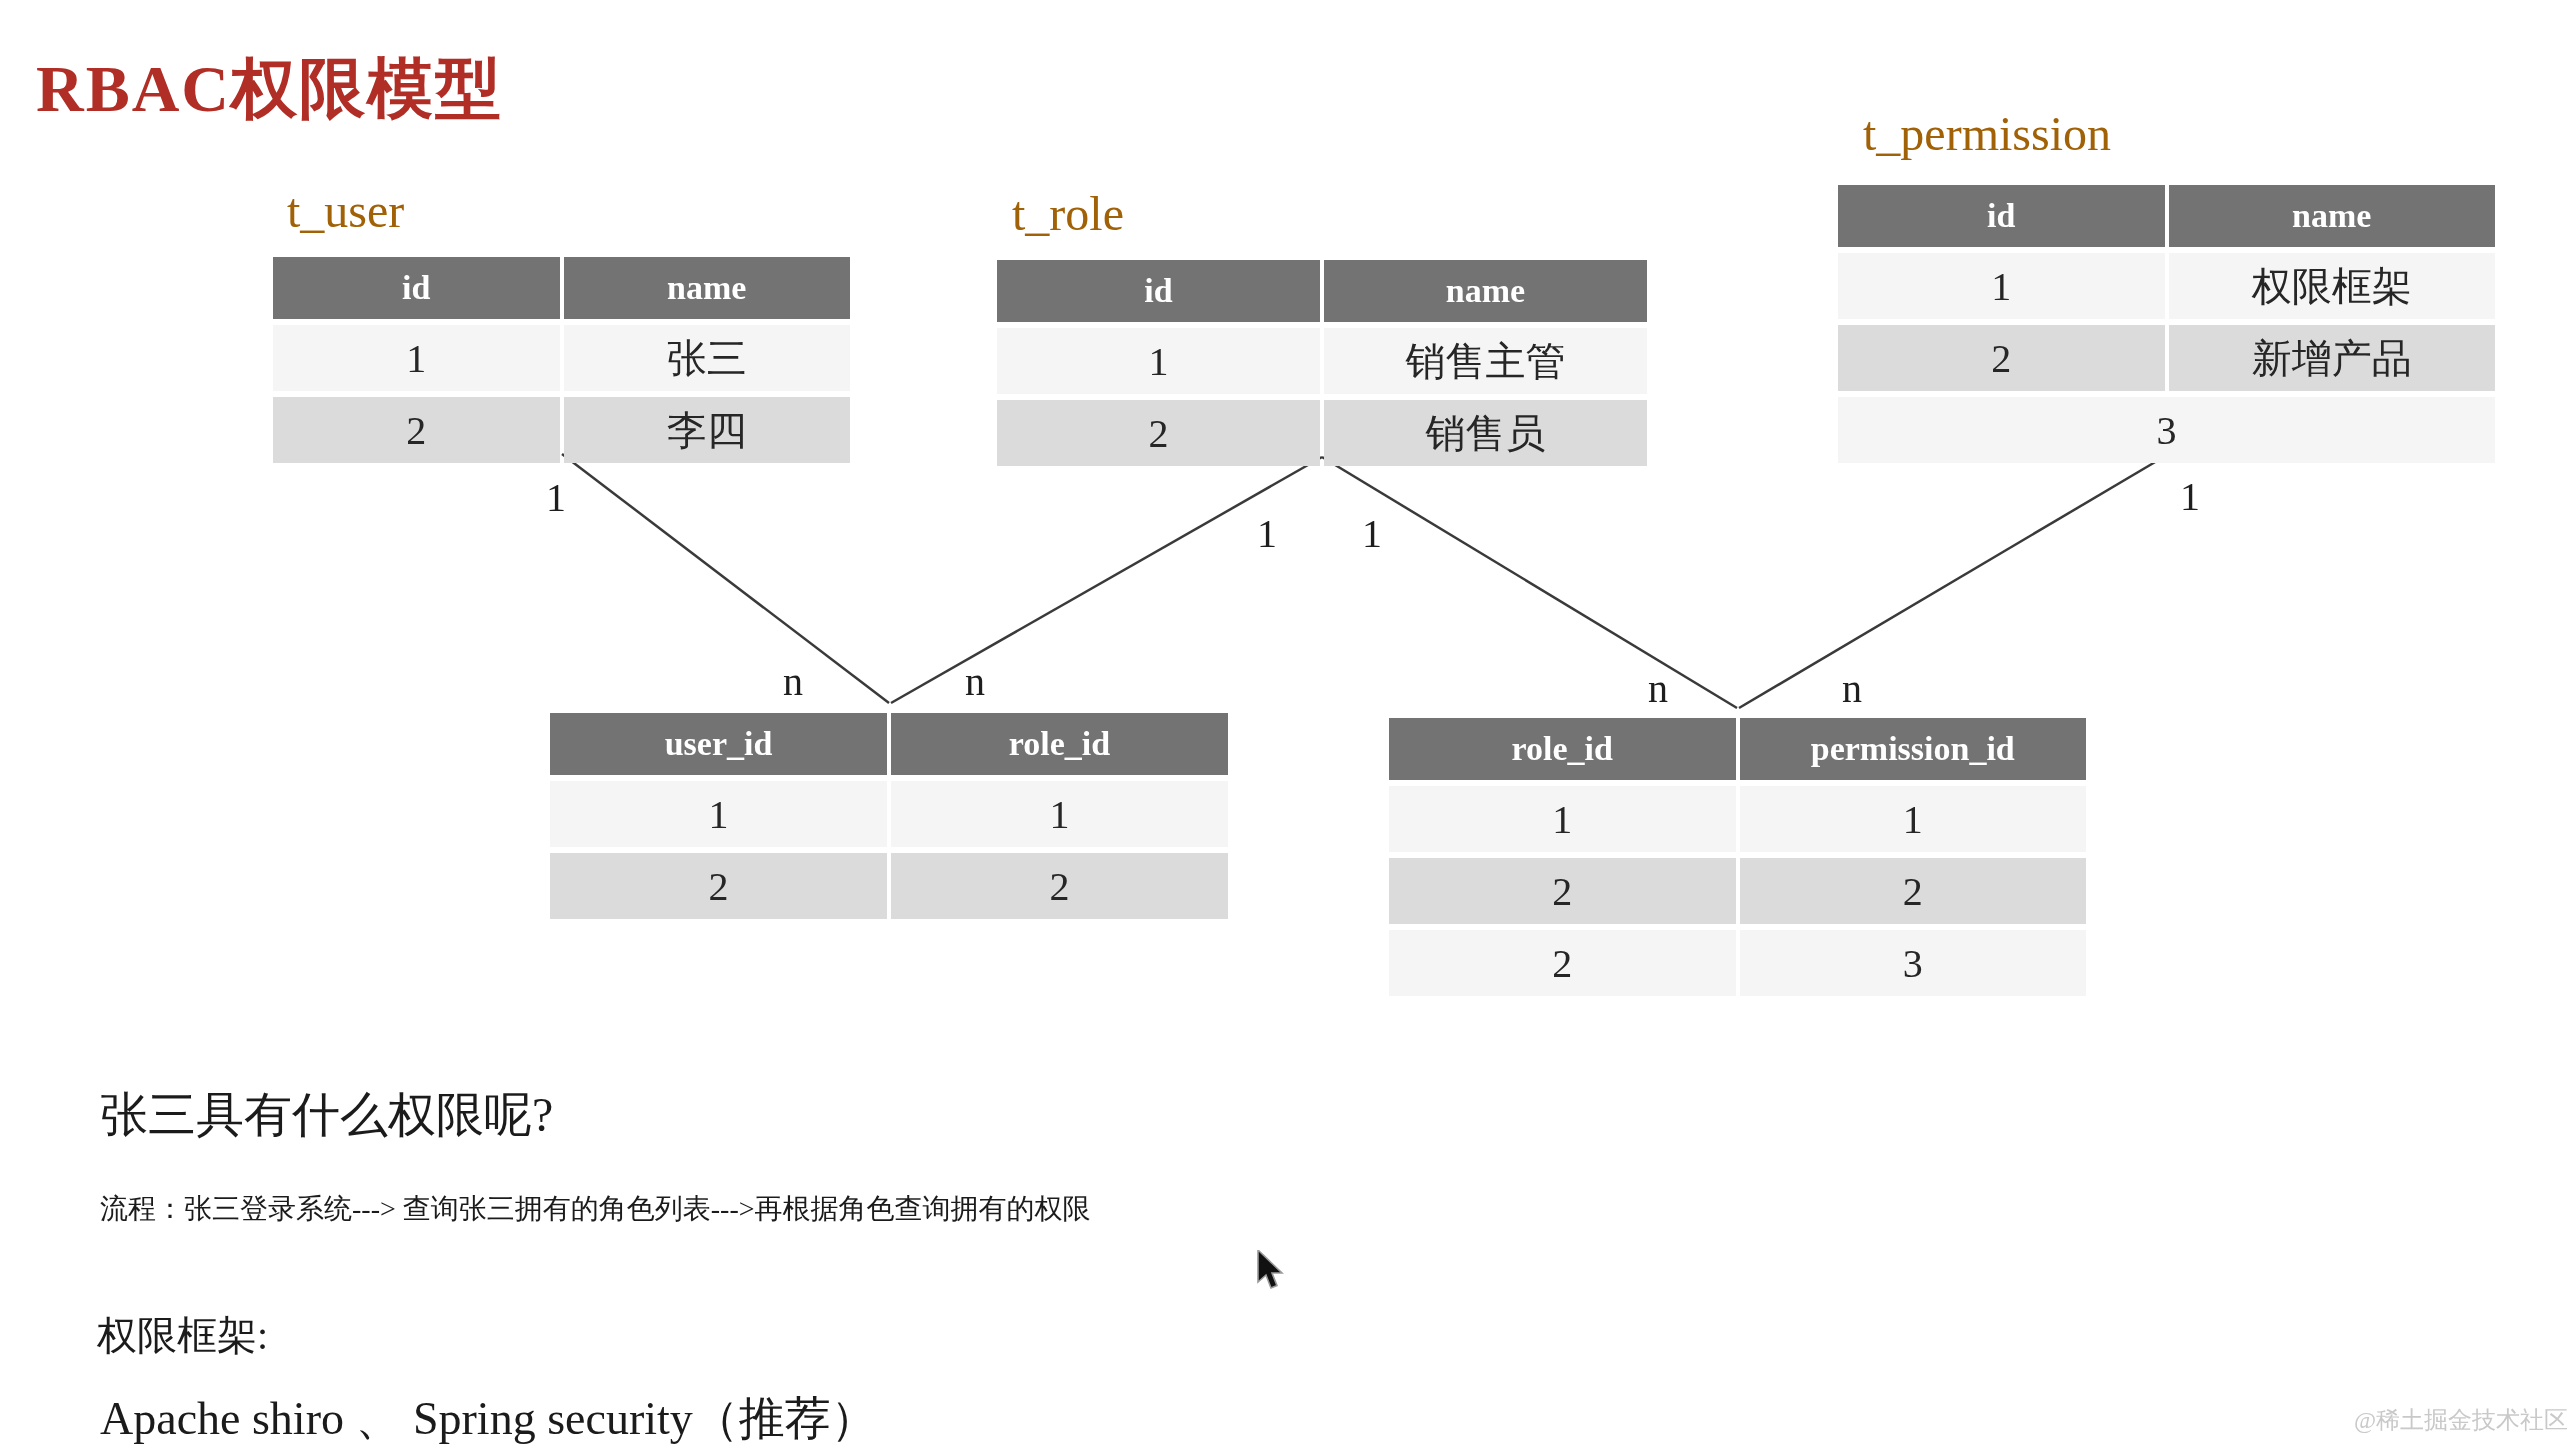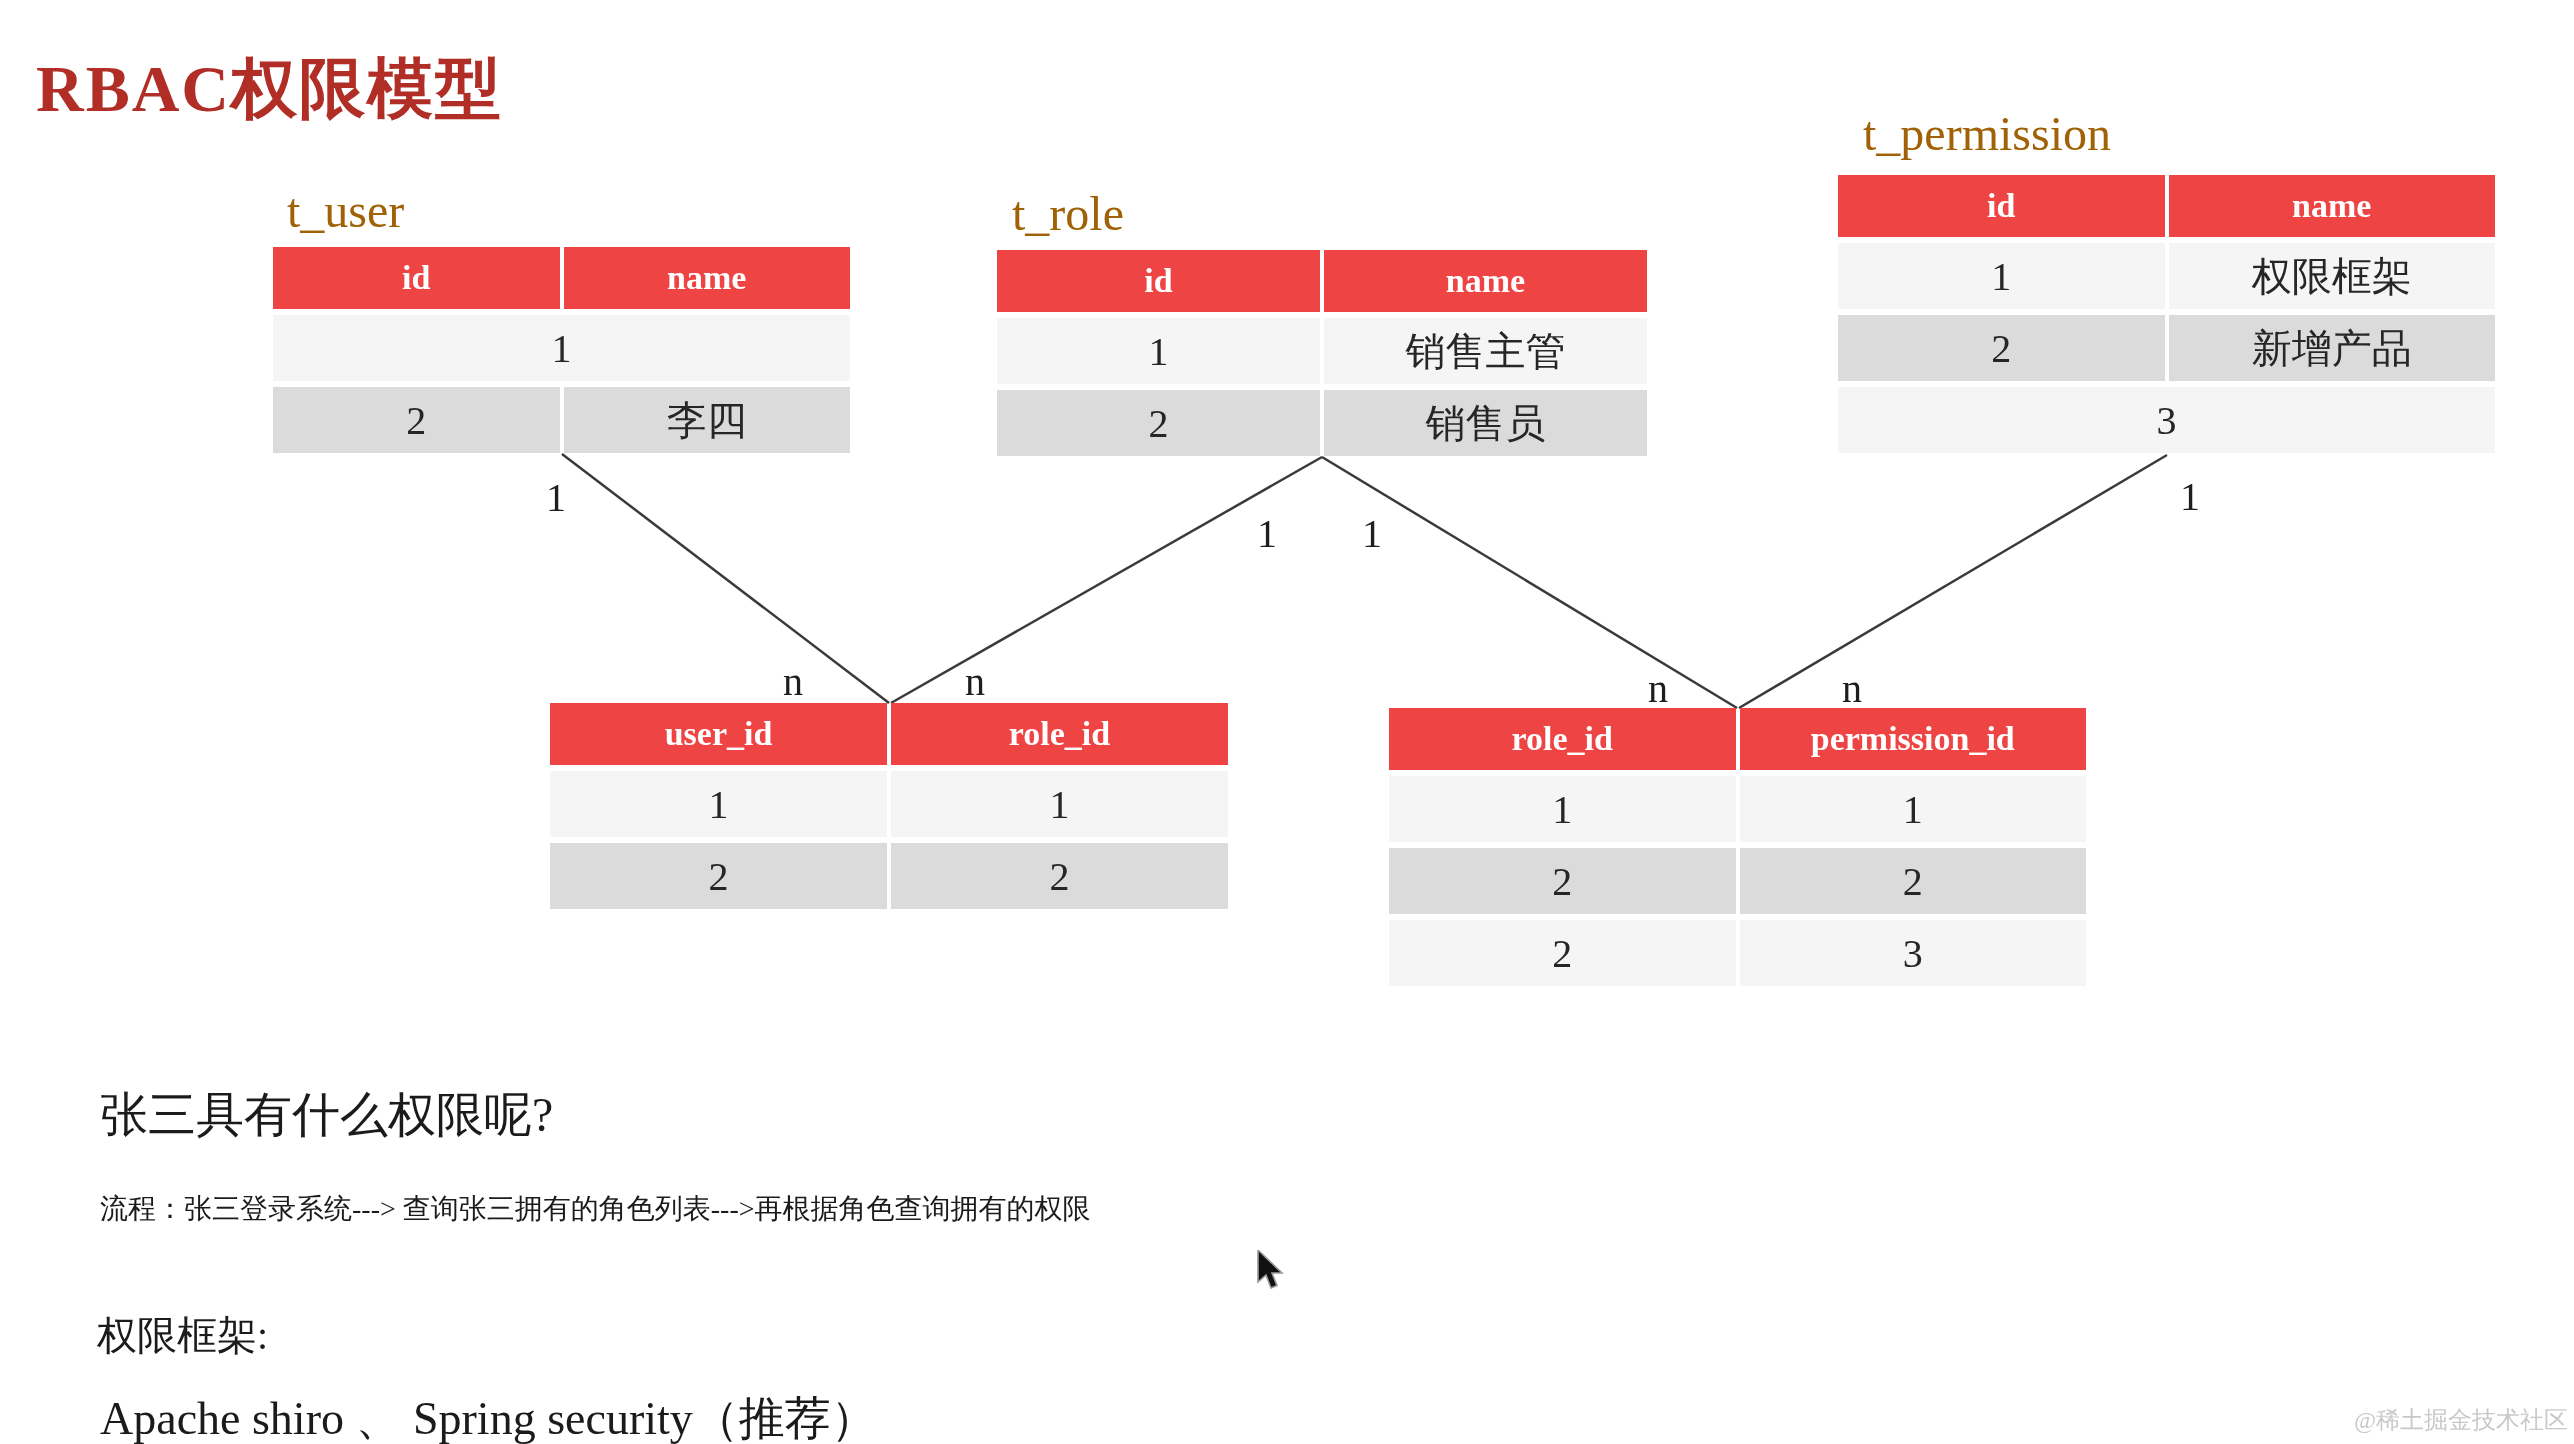--- a/index.html
+++ b/index.html
@@ -8,23 +8,23 @@
     font-family:Liberation Serif, serif; overflow:hidden;
   }
   .page-title{
     position:absolute; left:36px; top:44px;
     font-size:66px; font-weight:bold; color:#B02E26; letter-spacing:2px;
   }
   .tbl-label{position:absolute; font-size:48px; color:#a16207;}
   .tbl{position:absolute;}
   .thead{display:flex; gap:4px;}
   .th{
-    flex:1; height:62px; background:#ef4444; color:#ffffff;
+    flex:1; height:62px; background:#737373; color:#ffffff;
     font-weight:bold; font-size:34px;
-    display:flex; align-items:center; justify-content:center;
+    display:flex; align-items:center; justify-content:center;margin-top:10px;
   }
   .tr{display:flex; gap:4px; margin-top:6px;}
   .td{
     flex:1; height:66px; font-size:40px; color:#262626;
     display:flex; align-items:center; justify-content:center;
   }
   .tr.light .td{background:#F6F5F5;}
   .tr.dark  .td{background:#DBDBDB;}
   #t-user{left:273px; top:247px; width:577px;}
   #t-user-label{left:287px; top:183px;text-align:center;}
@@ -75,20 +75,21 @@
   <span class="card" style="left:1852px; top:688px;">n</span>
 
   <div class="tbl-label" id="t-user-label">t_user</div>
   <div class="tbl" id="t-user">
     <div class="thead">
       <div class="th">id</div>
       <div class="th">name</div>
     </div>
     <div class="tr light">
       <div class="td">1</div>
+      <div class="td">张三</div>
     </div>
     <div class="tr dark">
       <div class="td">2</div>
       <div class="td">李四</div>
     </div>
   </div>
 
   <div class="tbl-label" id="t-role-label">t_role</div>
   <div class="tbl" id="t-role">
     <div class="thead">

